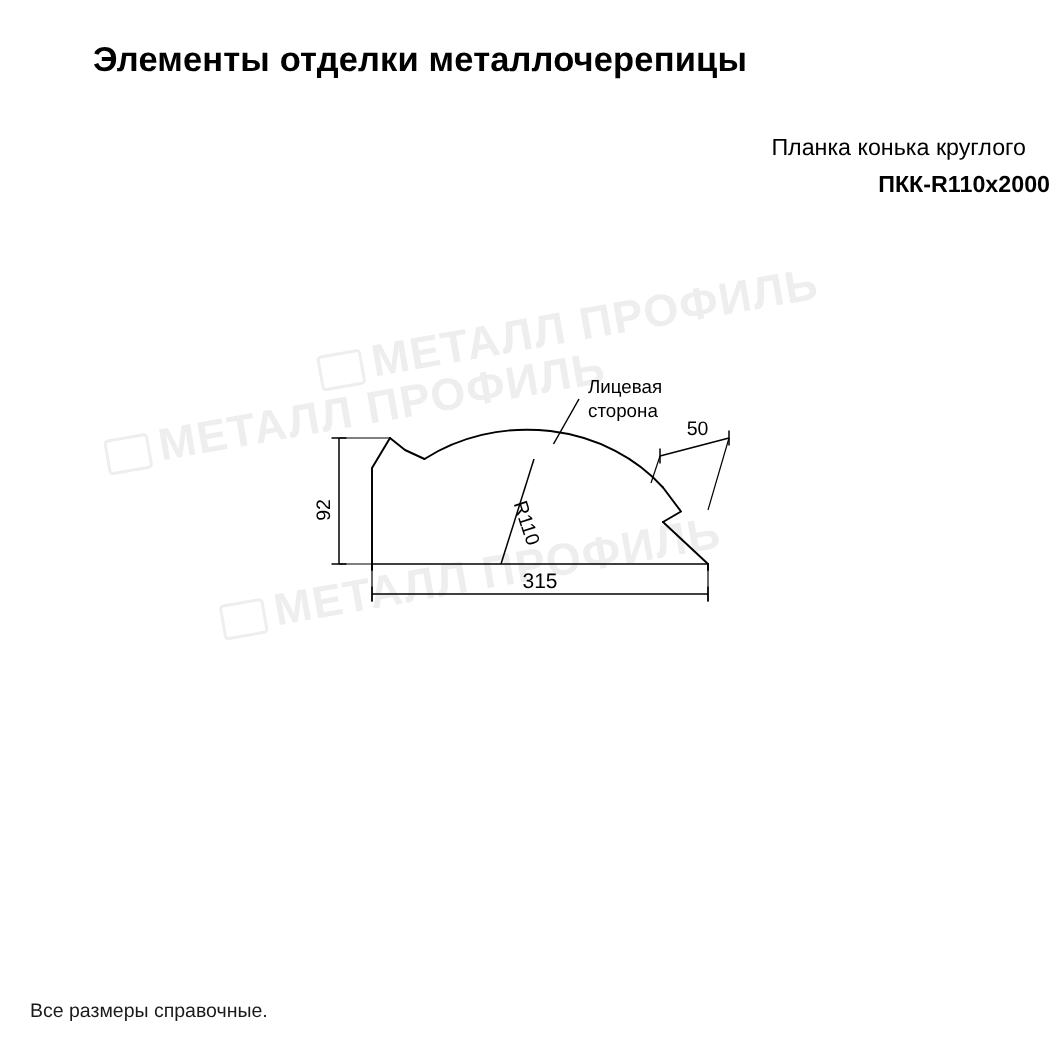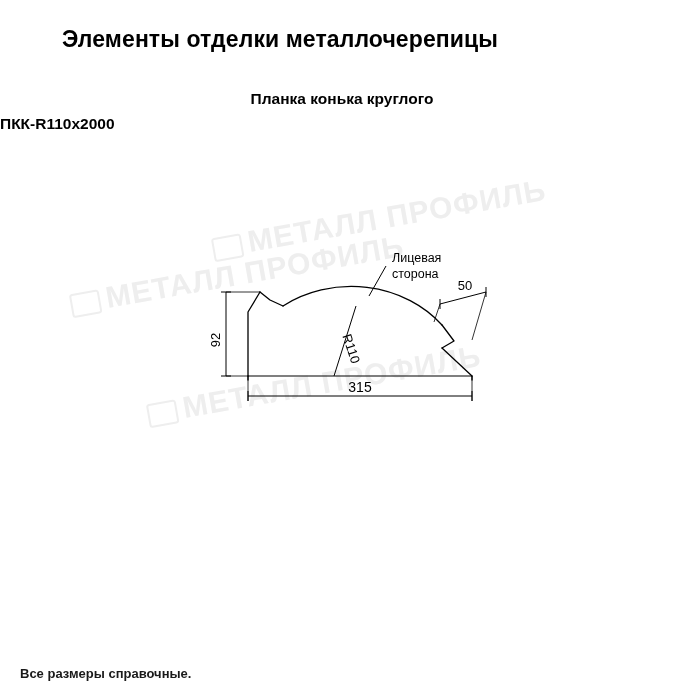--- a/index.html
+++ b/index.html
@@ -31,31 +31,31 @@
     font-size: 23px;
     font-weight: bold;
     letter-spacing: 0.1px;
     color: #000;
   }
   .subtitle {
     position: absolute;
     top: 90px;
     left: 0;
     width: 684px;
-    text-align: center;
+    text-align: right;
     font-size: 15.5px;
-    font-weight: bold;
+    font-weight: normal;
     color: #000;
   }
   .subtitle2 {
     position: absolute;
     top: 115px;
     left: 0;
     width: 700px;
-    text-align: left;
+    text-align: right;
     font-size: 15.5px;
     font-weight: bold;
     color: #000;
   }
   .drawing {
     position: absolute;
     top: 180px;
     left: 120px;
     width: 480px;
     height: 300px;
@@ -104,21 +104,20 @@
     transform: rotate(-10deg);
   }
   .wm3 .logo-box { width: 26px; height: 20px; }
   .footer {
     position: absolute;
     left: 20px;
     bottom: 16px;
     font-size: 13px;
     line-height: 1.55;
     color: #1a1a1a;
-    font-weight: bold;
   }
   .footer div { white-space: nowrap; }
   svg { display: block; }
   text {
     font-family: "Liberation Sans", sans-serif;
     fill: #000;
   }
 </style>
 </head>
 <body>

